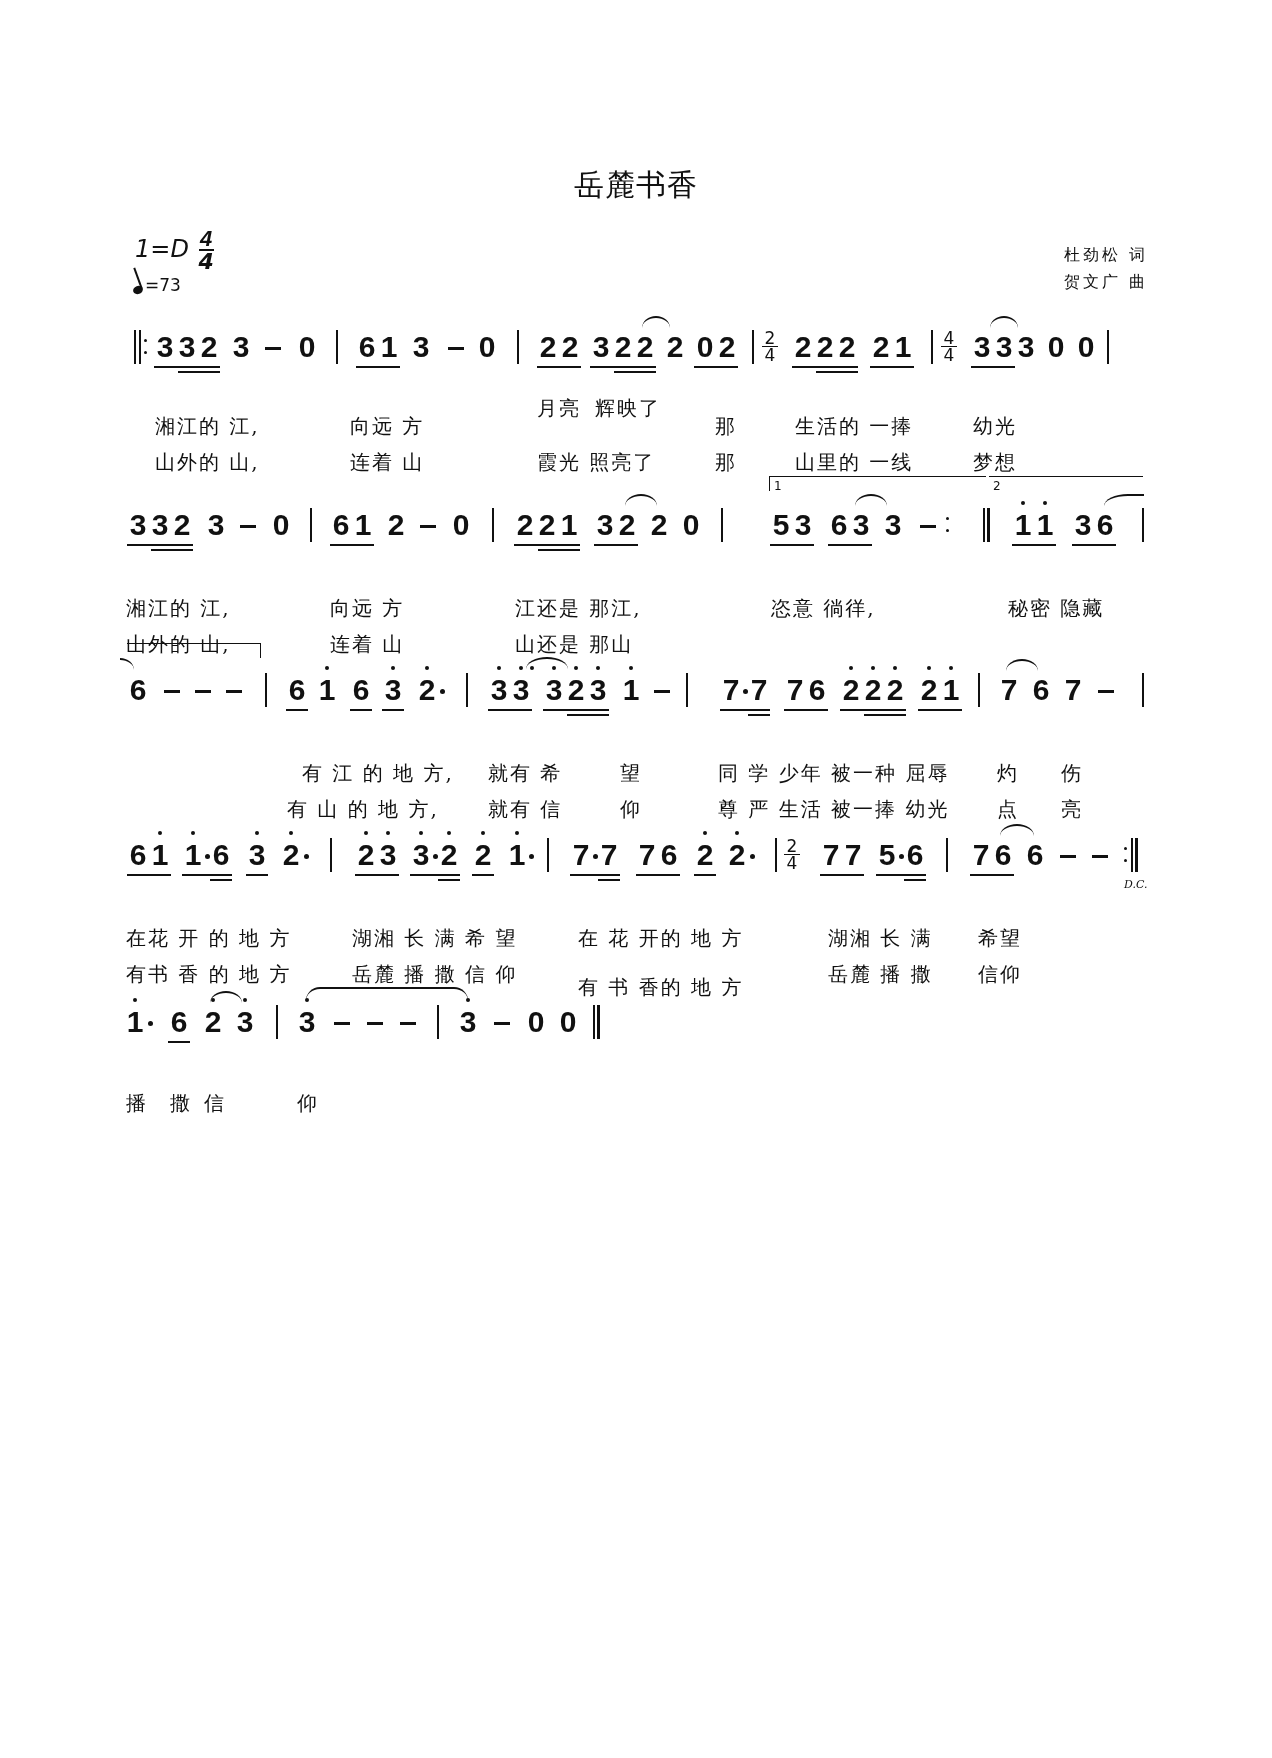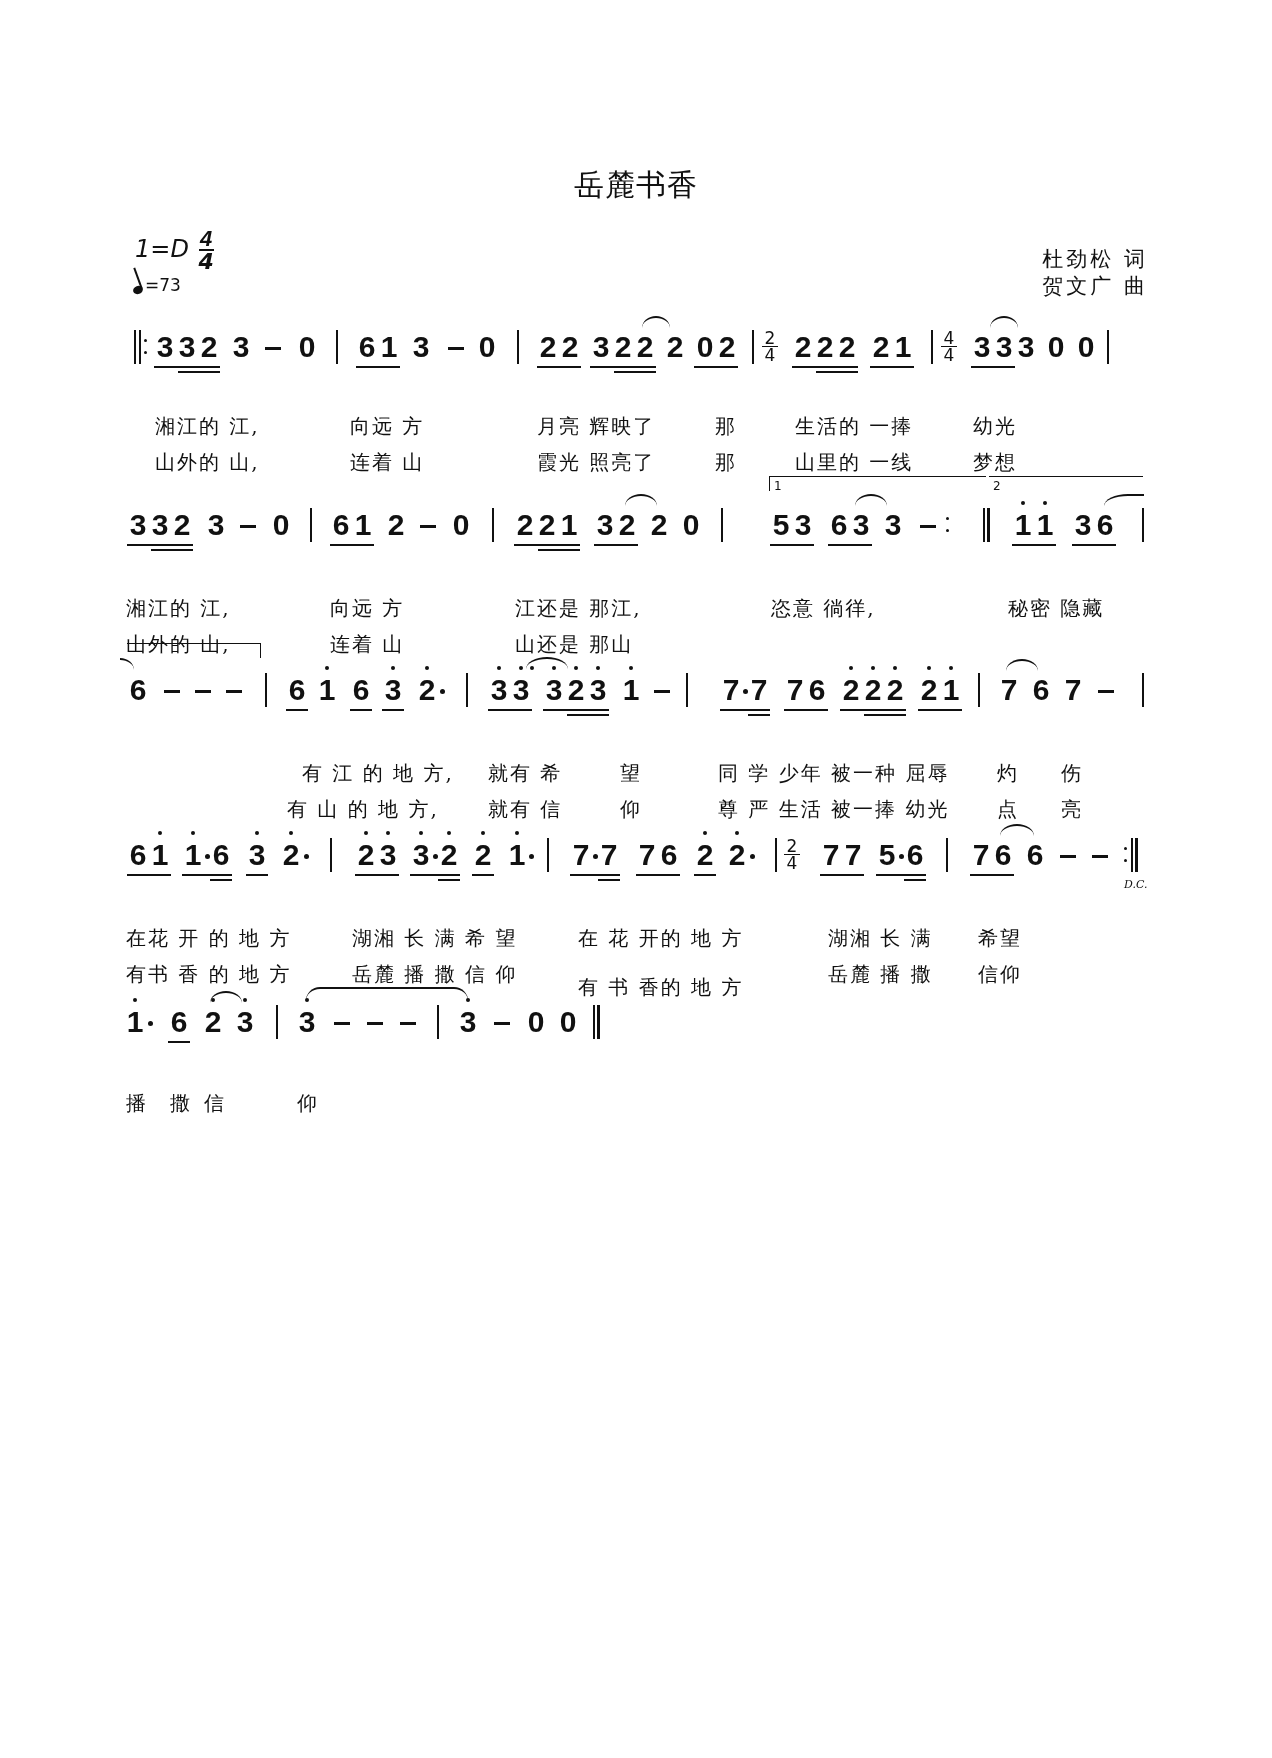--- a/index.html
+++ b/index.html
@@ -5,21 +5,21 @@
   html, body { margin: 0; padding: 0; background: #ffffff; }
   body { width: 1272px; height: 1758px; position: relative; overflow: hidden; font-family: "DejaVu Sans", sans-serif; color: #111; }
   .abs { position: absolute; }
   .title { left: 0; width: 1272px; top: 165px; text-align: center; font-size: 30px; font-family: "DejaVu Sans", sans-serif; letter-spacing: 1px; }
   .key { left: 135px; top: 228px; font-size: 24px; font-style: italic; }
   .ts { display: inline-block; vertical-align: middle; text-align: center; font-weight: bold; font-size: 22px; line-height: 21px; margin-left: 2px; }
   .ts .n { display: block; border-bottom: 2px solid #111; padding: 0 1px; }
   .tempo { left: 133px; top: 275px; font-size: 17px; }
   .note-q { display: inline-block; width: 10px; height: 8px; border-radius: 50%; background: #111; transform: rotate(-20deg); margin-right: 2px; position: relative; top: 3px; }
   .note-q::after { content: ""; position: absolute; right: 0; bottom: 4px; width: 2px; height: 22px; background: #111; }
-  .credit { right: 124px; font-size: 21px; font-family: "DejaVu Serif", serif; letter-spacing: 3px; }
+  .credit { right: 124px; font-size: 16px; font-family: "DejaVu Serif", serif; letter-spacing: 3px; }
   .row { position: absolute; left: 0; width: 1272px; height: 60px; }
   .n { position: absolute; font-weight: bold; font-size: 30px; line-height: 34px; text-align: center; width: 22px; font-family: "Liberation Sans", sans-serif; }
   .dot-above::before { content: ""; position: absolute; left: 50%; top: -7px; width: 4px; height: 4px; margin-left: -2px; border-radius: 50%; background: #111; }
   .bar { position: absolute; width: 2px; height: 34px; background: #111; }
   .ul { position: absolute; height: 2px; background: #111; }
   .lyr { position: absolute; font-size: 20px; font-family: "DejaVu Serif", serif; white-space: pre; letter-spacing: 2px; margin-top: 40px; }
   .slur { position: absolute; border-top: 2px solid #111; border-radius: 50% 50% 0 0 / 100% 100% 0 0; height: 10px; }
   .volta { position: absolute; border-top: 1.5px solid #111; border-left: 1.5px solid #111; height: 14px; }
   .volta span { position: absolute; left: 4px; top: 2px; font-size: 12px; font-weight: normal; }
   .ts-small { position: absolute; font-size: 17px; line-height: 16px; text-align: center; width: 16px; }
@@ -100,21 +100,21 @@
   <div class="n" style="left:993px;">3</div>
   <div class="ul" style="left:971px;top:36px;width:44px;"></div>
   <div class="slur" style="left:990px;top:-14px;width:28px;"></div>
   <div class="n" style="left:1015px;">3</div>
   <div class="n" style="left:1045px;">0</div>
   <div class="n" style="left:1075px;">0</div>
   <div class="bar" style="left:1107px;"></div>
 </div>
 <div class="lyr" style="left:155px;top:373px;">湘江的 江,</div>
 <div class="lyr" style="left:350px;top:373px;">向远 方</div>
-<div class="lyr" style="left:537px;top:373px;">月亮 辉映了</div>
+<div class="lyr" style="left:537px;top:355px;font-family:Liberation Mono, monospace;">月亮 辉映了</div>
 <div class="lyr" style="left:715px;top:373px;">那</div>
 <div class="lyr" style="left:795px;top:373px;">生活的 一捧</div>
 <div class="lyr" style="left:973px;top:373px;">幼光</div>
 <div class="lyr" style="left:155px;top:409px;">山外的 山,</div>
 <div class="lyr" style="left:350px;top:409px;">连着 山</div>
 <div class="lyr" style="left:537px;top:409px;">霞光 照亮了</div>
 <div class="lyr" style="left:715px;top:409px;">那</div>
 <div class="lyr" style="left:795px;top:409px;">山里的 一线</div>
 <div class="lyr" style="left:973px;top:409px;">梦想</div>
 

